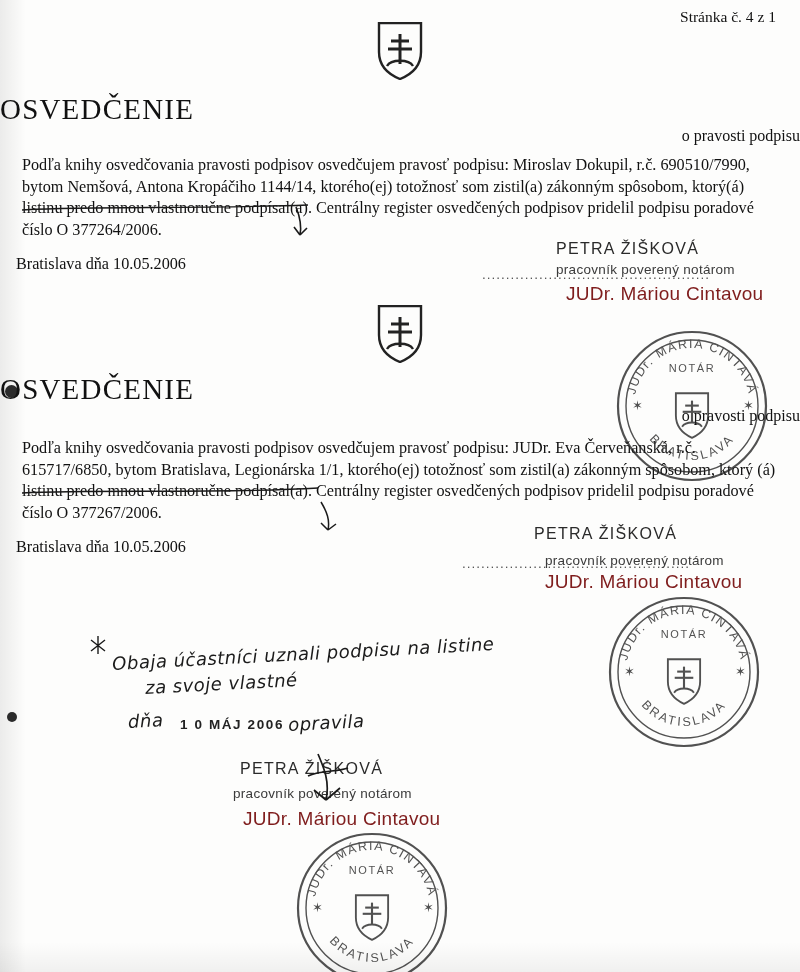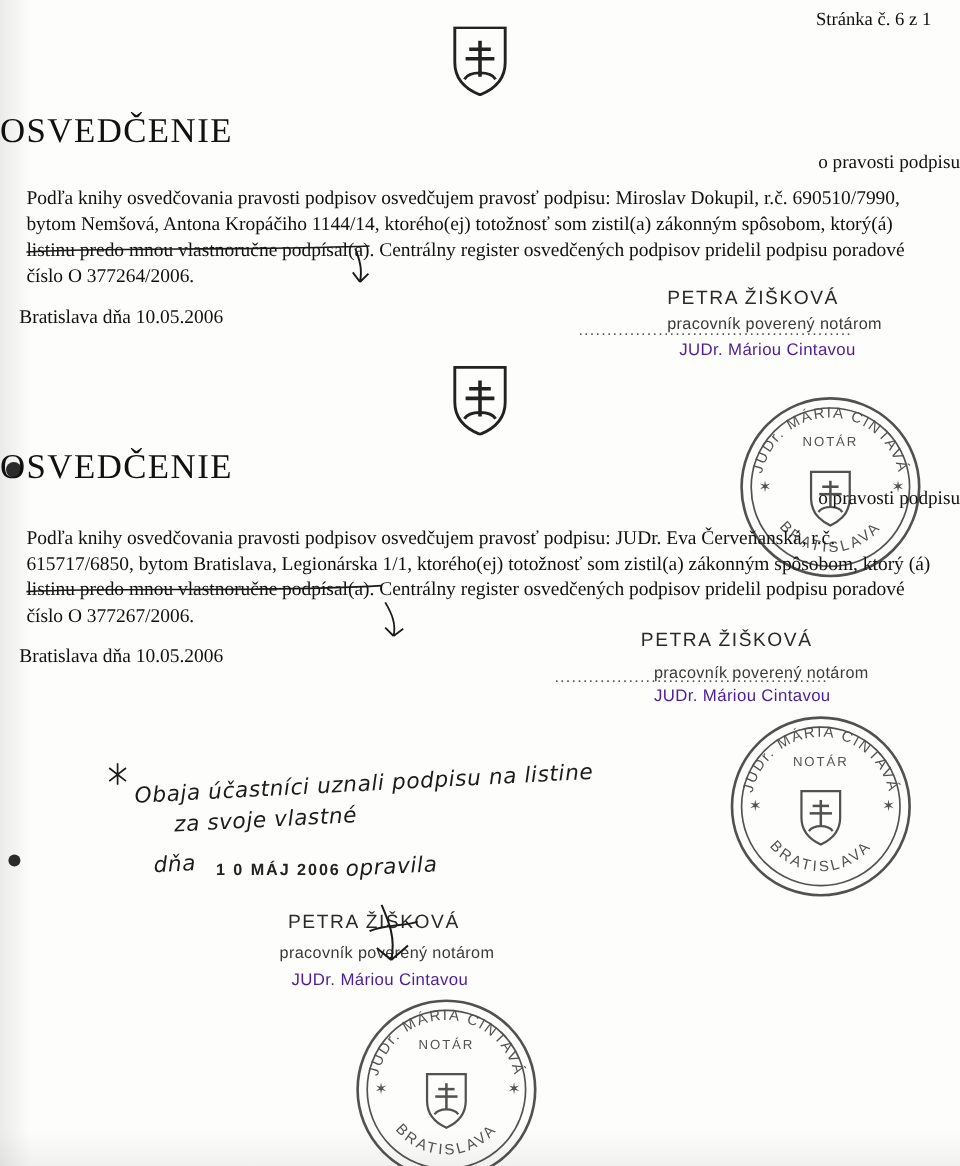--- a/index.html
+++ b/index.html
@@ -98,22 +98,22 @@
   .sig-role {
     position: absolute;
     font-family: Liberation Sans, sans-serif;
     font-size: 13.5px;
     color: #3a3a3a;
     letter-spacing: 0.3px;
   }
   .sig-notary {
     position: absolute;
     font-family: "Liberation Sans", sans-serif;
-    font-size: 14px;
-    color: #4c1d95;
+    font-size: 19px;
+    color: #7f1d1d;
     letter-spacing: 0.3px;
   }
   .dots-line {
     position: absolute;
     font-family: "Liberation Sans", sans-serif;
     font-size: 13.5px;
     color: #555;
     letter-spacing: 1px;
     white-space: nowrap;
   }
@@ -155,21 +155,21 @@
 <body>
 
 <div class="page">
 
   <div class="scan-shade-left"></div>
   <div class="scan-shade-bottom"></div>
 
   <div class="punch p1"></div>
   <div class="punch p2"></div>
 
-  <div class="page-number">Stránka č. 6 z 1</div>
+  <div class="page-number">Stránka č. 4 z 1</div>
 
   <div class="coa" style="left:377px; top:22px;">
     <svg viewBox="0 0 46 58">
       <path d="M23 1 L44 1 L44 30 C44 45 33 53 23 57 C13 53 2 45 2 30 L2 1 Z" fill="none" stroke="#222" stroke-width="2.4"></path>
       <path d="M23 12 L23 42" stroke="#222" stroke-width="3"></path>
       <path d="M14 19 L32 19" stroke="#222" stroke-width="3"></path>
       <path d="M11 27 L35 27" stroke="#222" stroke-width="3"></path>
       <path d="M10 44 C14 37 32 37 36 44" fill="none" stroke="#222" stroke-width="2.4"></path>
     </svg>
   </div>

